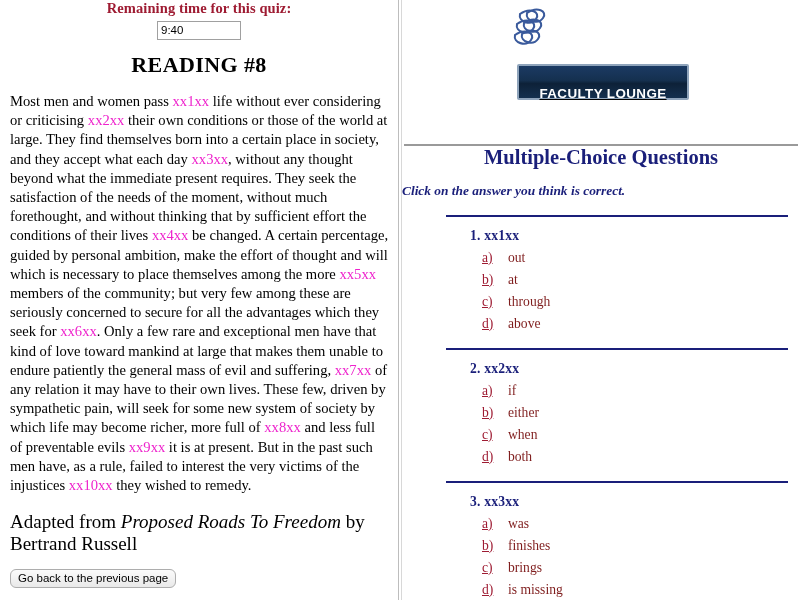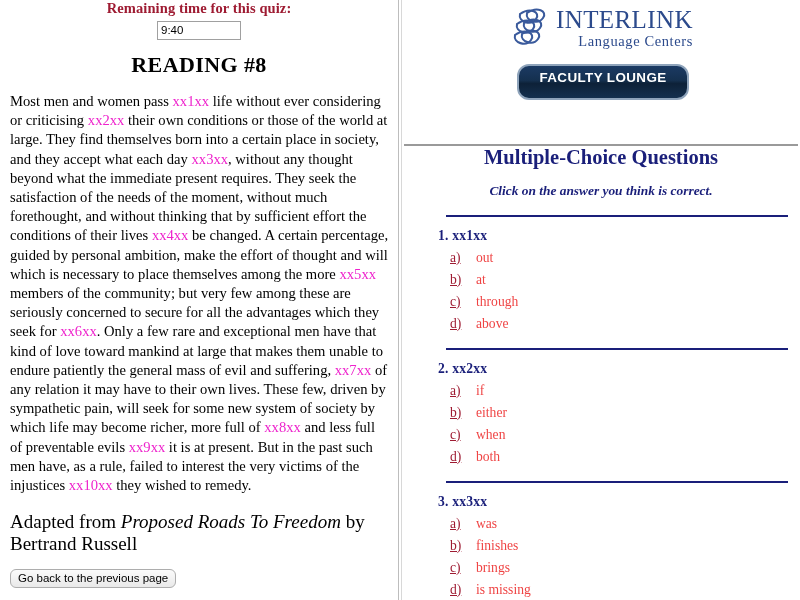--- a/index.html
+++ b/index.html
@@ -168,24 +168,25 @@
 
   .faculty {
     position: absolute;
     left: 115px;
     top: 64px;
     width: 172px;
     height: 36px;
     box-sizing: border-box;
     background: linear-gradient(180deg,#1b3a63 0%, #15304f 45%, #0d2138 55%, #14304f 100%);
     border: 2px solid #8fa4bb;
-    border-radius: 12px;
-    text-align: center;
-    padding-top: 4px;
+    border-radius: 2px;
+    text-align: center;
+    padding-top: 20px;
     cursor: pointer;
+    text-decoration: underline;
   }
   .faculty-main {
     font-family: "Liberation Sans", sans-serif;
     font-weight: bold;
     font-size: 13.4px;
     color: #ffffff;
     letter-spacing: 0.4px;
     line-height: 15px;
   }
   .faculty-sub {
@@ -206,38 +207,38 @@
 
   .mcq-title {
     text-align: center;
     font-family: "Liberation Serif", serif;
     font-weight: bold;
     font-size: 20.5px;
     color: #1a1f7a;
     margin-top: 0;
   }
   .mcq-sub {
-    text-align: center;
+    text-align: left;
     font-family: "Liberation Serif", serif;
     font-weight: bold;
     font-style: italic;
     font-size: 13.4px;
     color: #1a1f7a;
     margin-top: 14px;
   }
 
   .qdiv {
     border: none;
     border-top: 2px solid #1a1f7a;
     margin: 16px 12px 0 44px;
     height: 0;
   }
 
   .question {
-    margin: 11px 0 0 36px;
+    margin: 11px 0 0 68px;
   }
   .qtext {
     font-family: "Liberation Serif", serif;
     font-weight: bold;
     font-size: 13.6px;
     color: #1a1f7a;
     letter-spacing: 0.2px;
   }
   .opt {
     display: flex;
@@ -250,21 +251,21 @@
     font-size: 13.6px;
     color: #9e1b32;
     text-decoration: underline;
     cursor: pointer;
     width: 26px;
     flex: none;
   }
   .opt-text {
     font-family: "Liberation Serif", serif;
     font-size: 13.6px;
-    color: #ef4444;
+    color: #7f1d1d;
   }
 </style>
 </head>
 <body>
 
 <div class="page">
 
   <div class="left-col">
 
     <div class="timer-wrap">
@@ -300,24 +301,20 @@
         <svg class="logo-mark" viewBox="0 0 44 44">
           <g fill="none" stroke="#3a5a9c" stroke-width="2.1">
             <path d="M10 9 C20 2, 31 7, 26 14 C21 21, 8 17, 10 9 Z"></path>
             <path d="M17 8 C27 1, 38 6, 33 13 C28 20, 15 16, 17 8 Z"></path>
             <path d="M7 19 C17 12, 28 17, 23 24 C18 31, 5 27, 7 19 Z"></path>
             <path d="M14 18 C24 11, 35 16, 30 23 C25 30, 12 26, 14 18 Z"></path>
             <path d="M5 30 C15 23, 26 28, 21 35 C16 42, 3 38, 5 30 Z"></path>
             <path d="M12 29 C22 22, 33 27, 28 34 C23 41, 10 37, 12 29 Z"></path>
           </g>
         </svg>
-        <div class="logo-text">
-          <div class="logo-main">INTERLINK</div>
-          <div class="logo-sub">Language Centers</div>
-        </div>
       </div>
 
       <div class="faculty">
         <div class="faculty-main">FACULTY LOUNGE</div>
       </div>
     </div>
 
     <hr class="hr-thick">
 
     <div class="mcq-title">Multiple-Choice Questions</div>

